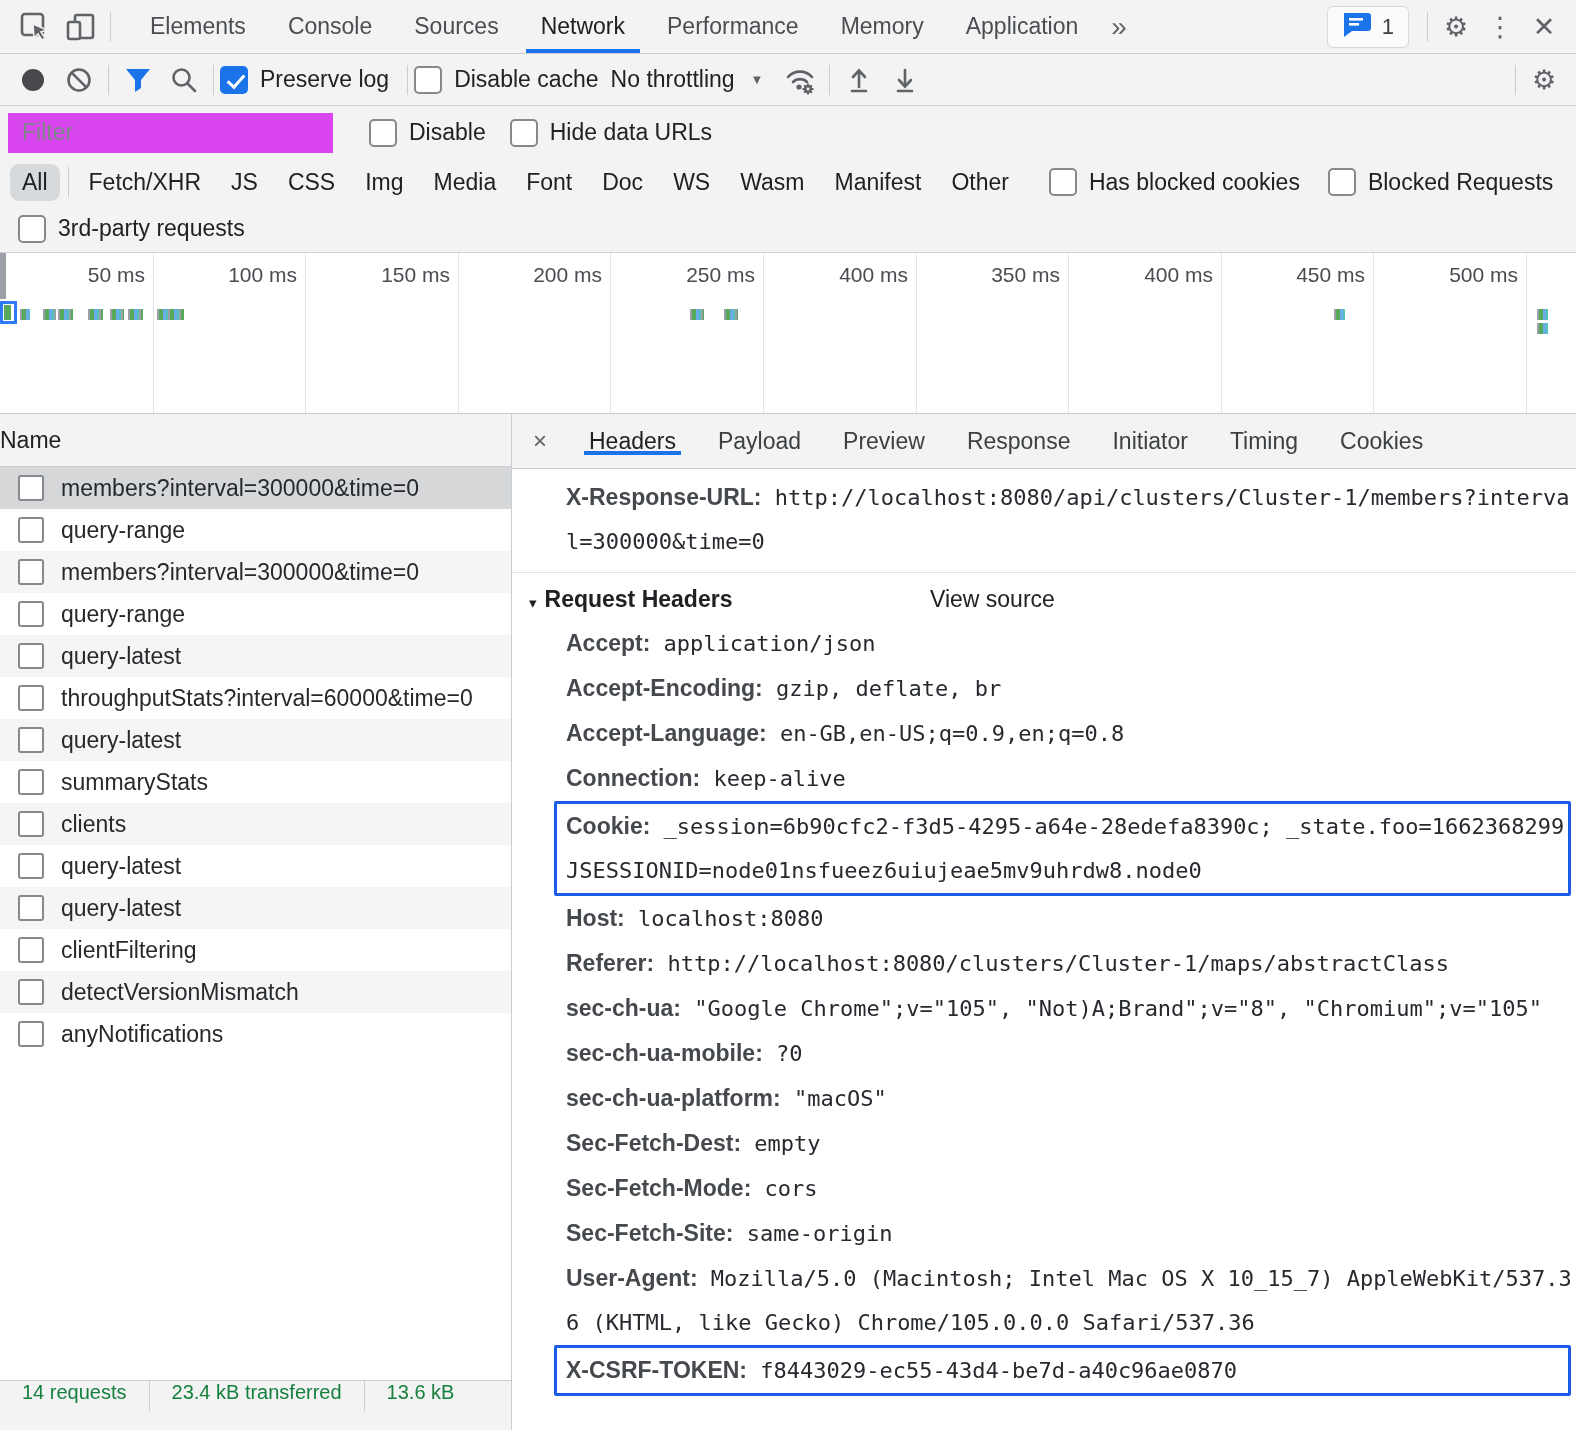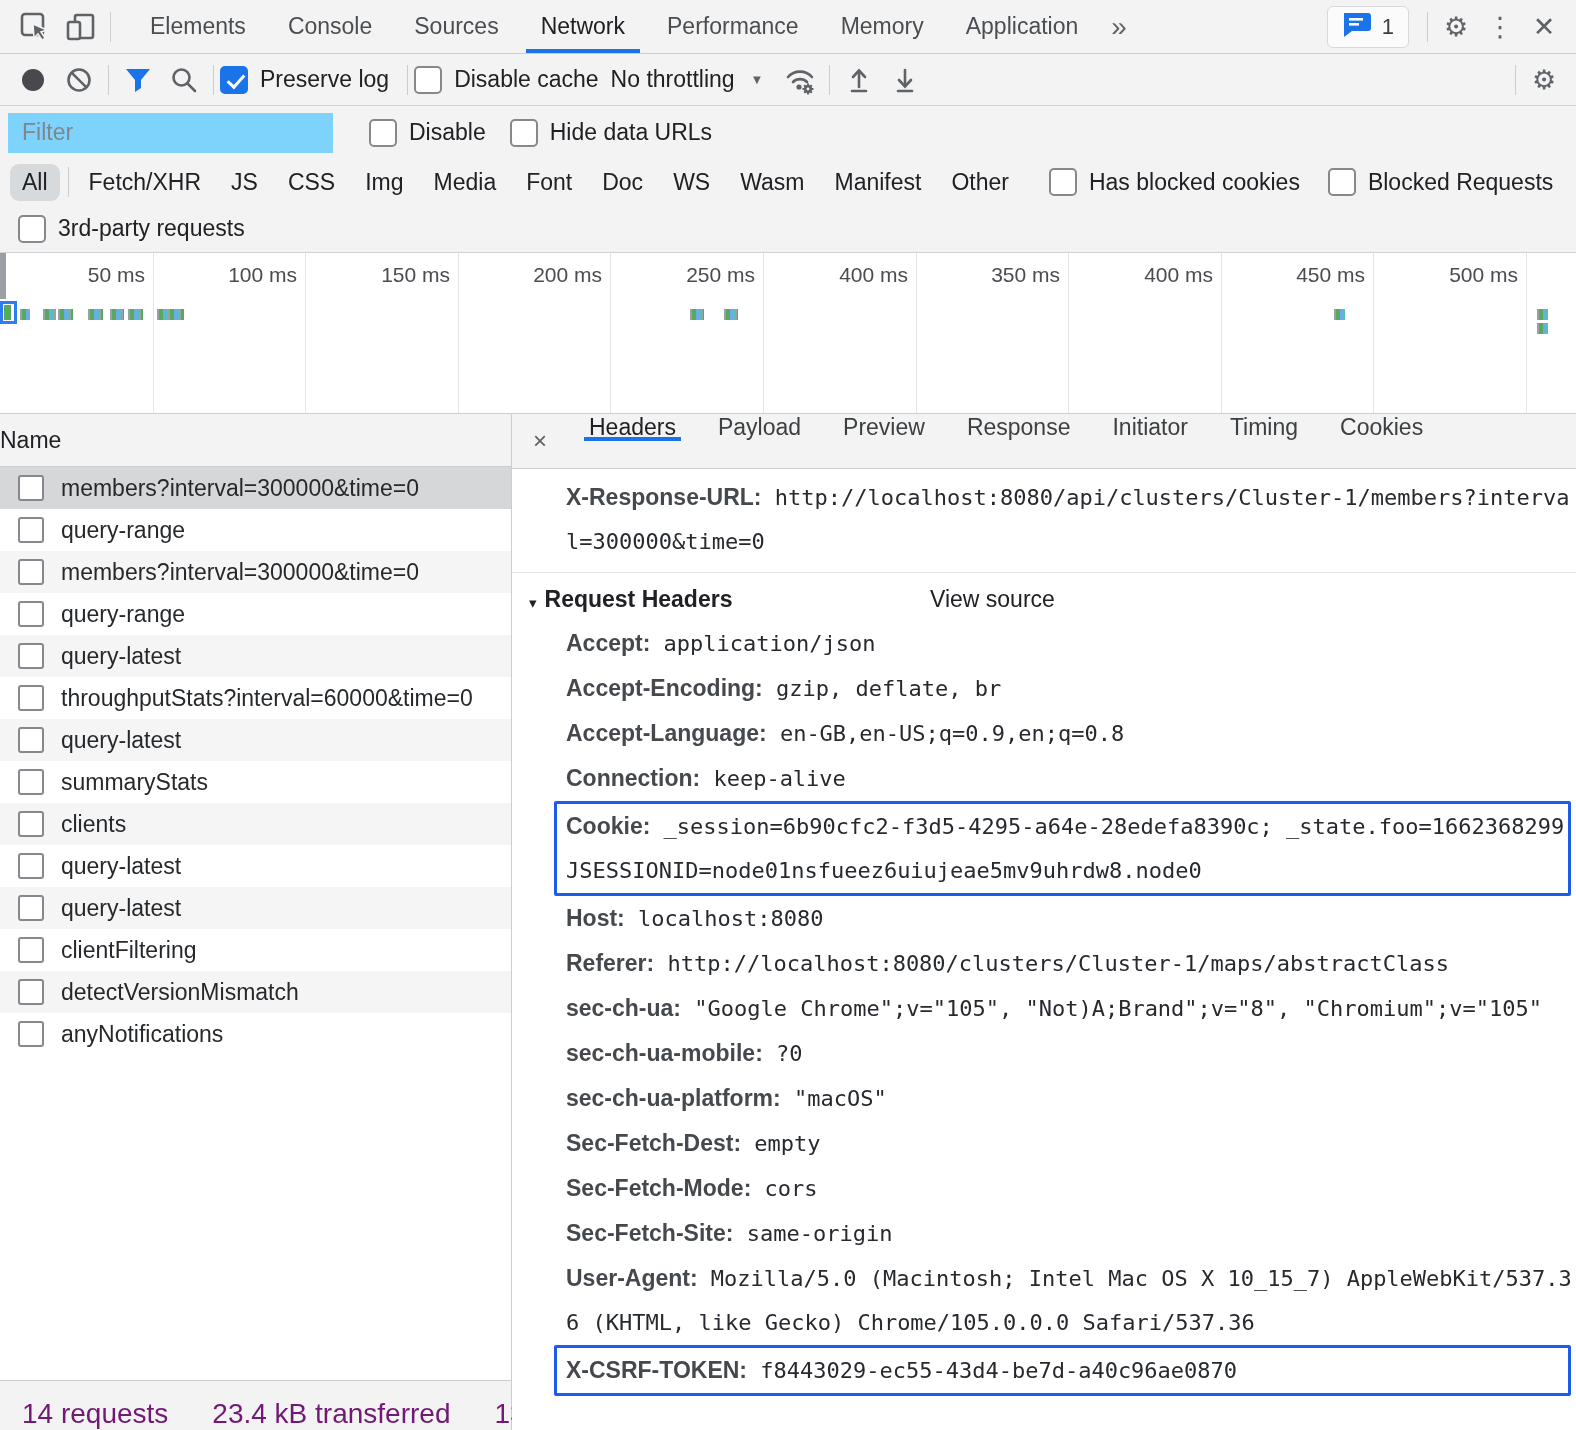--- a/index.html
+++ b/index.html
@@ -30,21 +30,21 @@
   .cb { width:28px; height:28px; border:2px solid #85898d; border-radius:5px; background:#fff; flex:0 0 28px; cursor:pointer; position:relative; }
   .cb.checked { background:#1a73e8; border-color:#1a73e8; }
   .cb.checked::after { content:""; position:absolute; left:9px; top:3px; width:7px; height:14px;
     border:solid #fff; border-width:0 3px 3px 0; transform:rotate(42deg); }
   .lbl { font-size:23px; color:#202124; margin-left:12px; cursor:pointer; white-space:nowrap; }
   .ddcaret { font-size:13px; color:#5f6368; margin-left:16px; }
   .spacer { flex:1 1 auto; }
 
   
   .filterrow { height:53px; flex:0 0 53px; background:#f3f3f3; display:flex; align-items:center; padding:0 8px; }
-  .finput { width:325px; height:40px; background:#7dd3fc; border:none; outline:none; font-size:23px; color:#202124; padding:0 14px; }
+  .finput { width:325px; height:40px; background:#d946ef; border:none; outline:none; font-size:23px; color:#202124; padding:0 14px; }
   .finput::placeholder { color:#80868b; }
 
   
   .typerow { height:46px; flex:0 0 46px; background:#f3f3f3; display:flex; align-items:center; padding:0 10px; }
   .tpill { font-size:23px; color:#202124; padding:5px 12px; border-radius:9px; cursor:pointer; white-space:nowrap; margin-right:6px; }
   .tpill.sel { background:#d7dadd; }
   .typerow .vsep { margin:0 8px 0 2px; }
 
   .thirdrow { height:47px; flex:0 0 47px; background:#f3f3f3; display:flex; align-items:center; padding:0 18px; }
 
@@ -64,21 +64,21 @@
   .leftpanel { width:512px; flex:0 0 512px; border-right:1px solid #cacdd1; display:flex; flex-direction:column; background:#fff; }
   .namehdr { height:53px; flex:0 0 53px; background:#f3f3f3; border-bottom:1px solid #cacdd1;
     font-size:23px; color:#202124; display:flex; align-items:center; }
   .rows { flex:1 1 auto; overflow:hidden; background:#fff; }
   .rrow { height:42px; display:flex; align-items:center; padding-left:18px; cursor:pointer; }
   .rrow.odd { background:#f5f5f6; }
   .rrow.sel { background:#d6d7d9; }
   .rrow .cb { width:26px; height:26px; flex:0 0 26px; border-radius:3px; border-width:2px; }
   .rrow .name { font-size:23px; color:#26292c; margin-left:17px; white-space:nowrap; overflow:hidden; }
   .statusbar { height:50px; flex:0 0 50px; background:#f3f3f3; border-top:1px solid #cacdd1;
-    display:flex; align-items:flex-end; font-size:28px; color:#701a75; }
+    display:flex; align-items:flex-start; font-size:20px; color:#15803d; }
   .statusbar .sv { padding:0 22px; white-space:nowrap; }
   .statusbar .ssep { width:1px; height:30px; background:#cacdd1; }
 
   
   .rightpanel { flex:1 1 auto; display:flex; flex-direction:column; min-width:0; background:#fff; }
   .dtabs { height:55px; flex:0 0 55px; background:#f3f3f3; border-bottom:1px solid #cacdd1; display:flex; align-items:stretch; }
   .dclose { width:56px; display:flex; align-items:center; justify-content:center; font-size:24px; color:#5f6368; cursor:pointer; }
   .dtab { display:flex; align-items:center; padding:0 21px; font-size:23px; color:#3c4043; cursor:pointer; position:relative; white-space:nowrap; }
   .dtab.sel { color:#202124; }
   .dtab.sel::after { content:""; position:absolute; left:16px; right:16px; bottom:0; height:4px; background:#1a73e8; }
@@ -353,21 +353,21 @@
         <span class="ssep"></span>
         <span class="sv">23.4 kB transferred</span>
         <span class="ssep"></span>
         <span class="sv">13.6 kB</span>
       </div>
     </div>
 
     <div class="rightpanel">
       <div class="dtabs">
         <div class="dclose">×</div>
-        <div id="dtabs" style="display:flex;align-items:flex-start;">
+        <div id="dtabs" style="display:flex;align-items:center;">
             <div class="dtab sel">Headers</div>
             <div class="dtab">Payload</div>
             <div class="dtab">Preview</div>
             <div class="dtab">Response</div>
             <div class="dtab">Initiator</div>
             <div class="dtab">Timing</div>
             <div class="dtab">Cookies</div>
           </div>
       </div>
       <div class="dcontent" id="dcontent">

